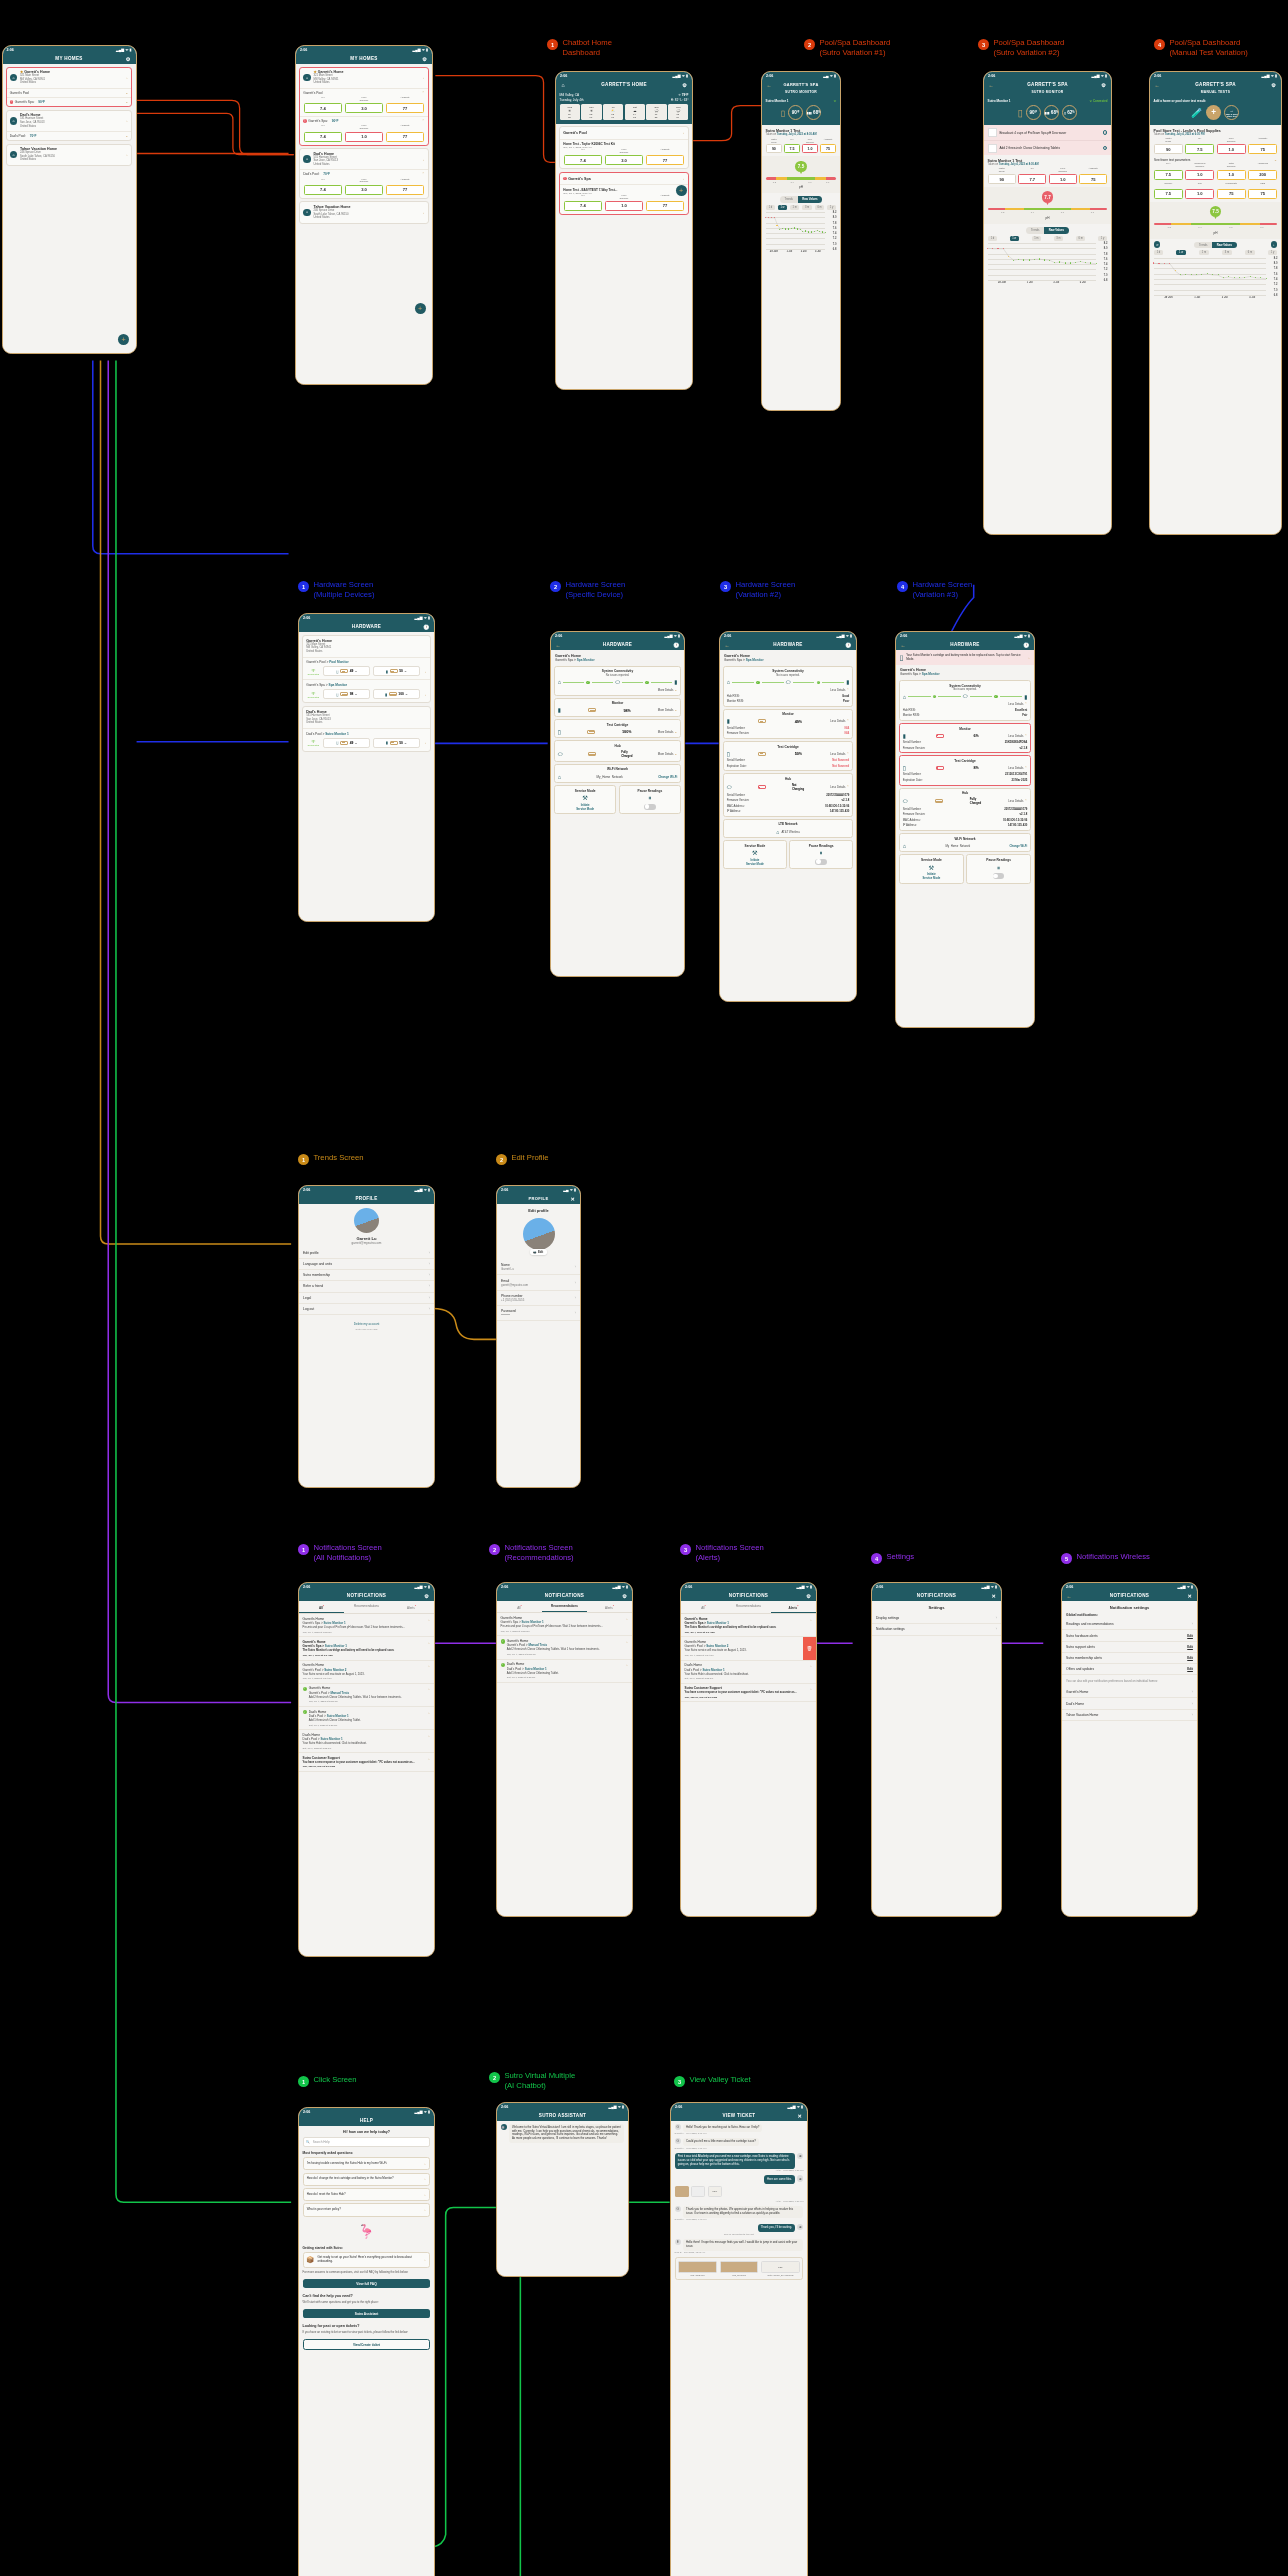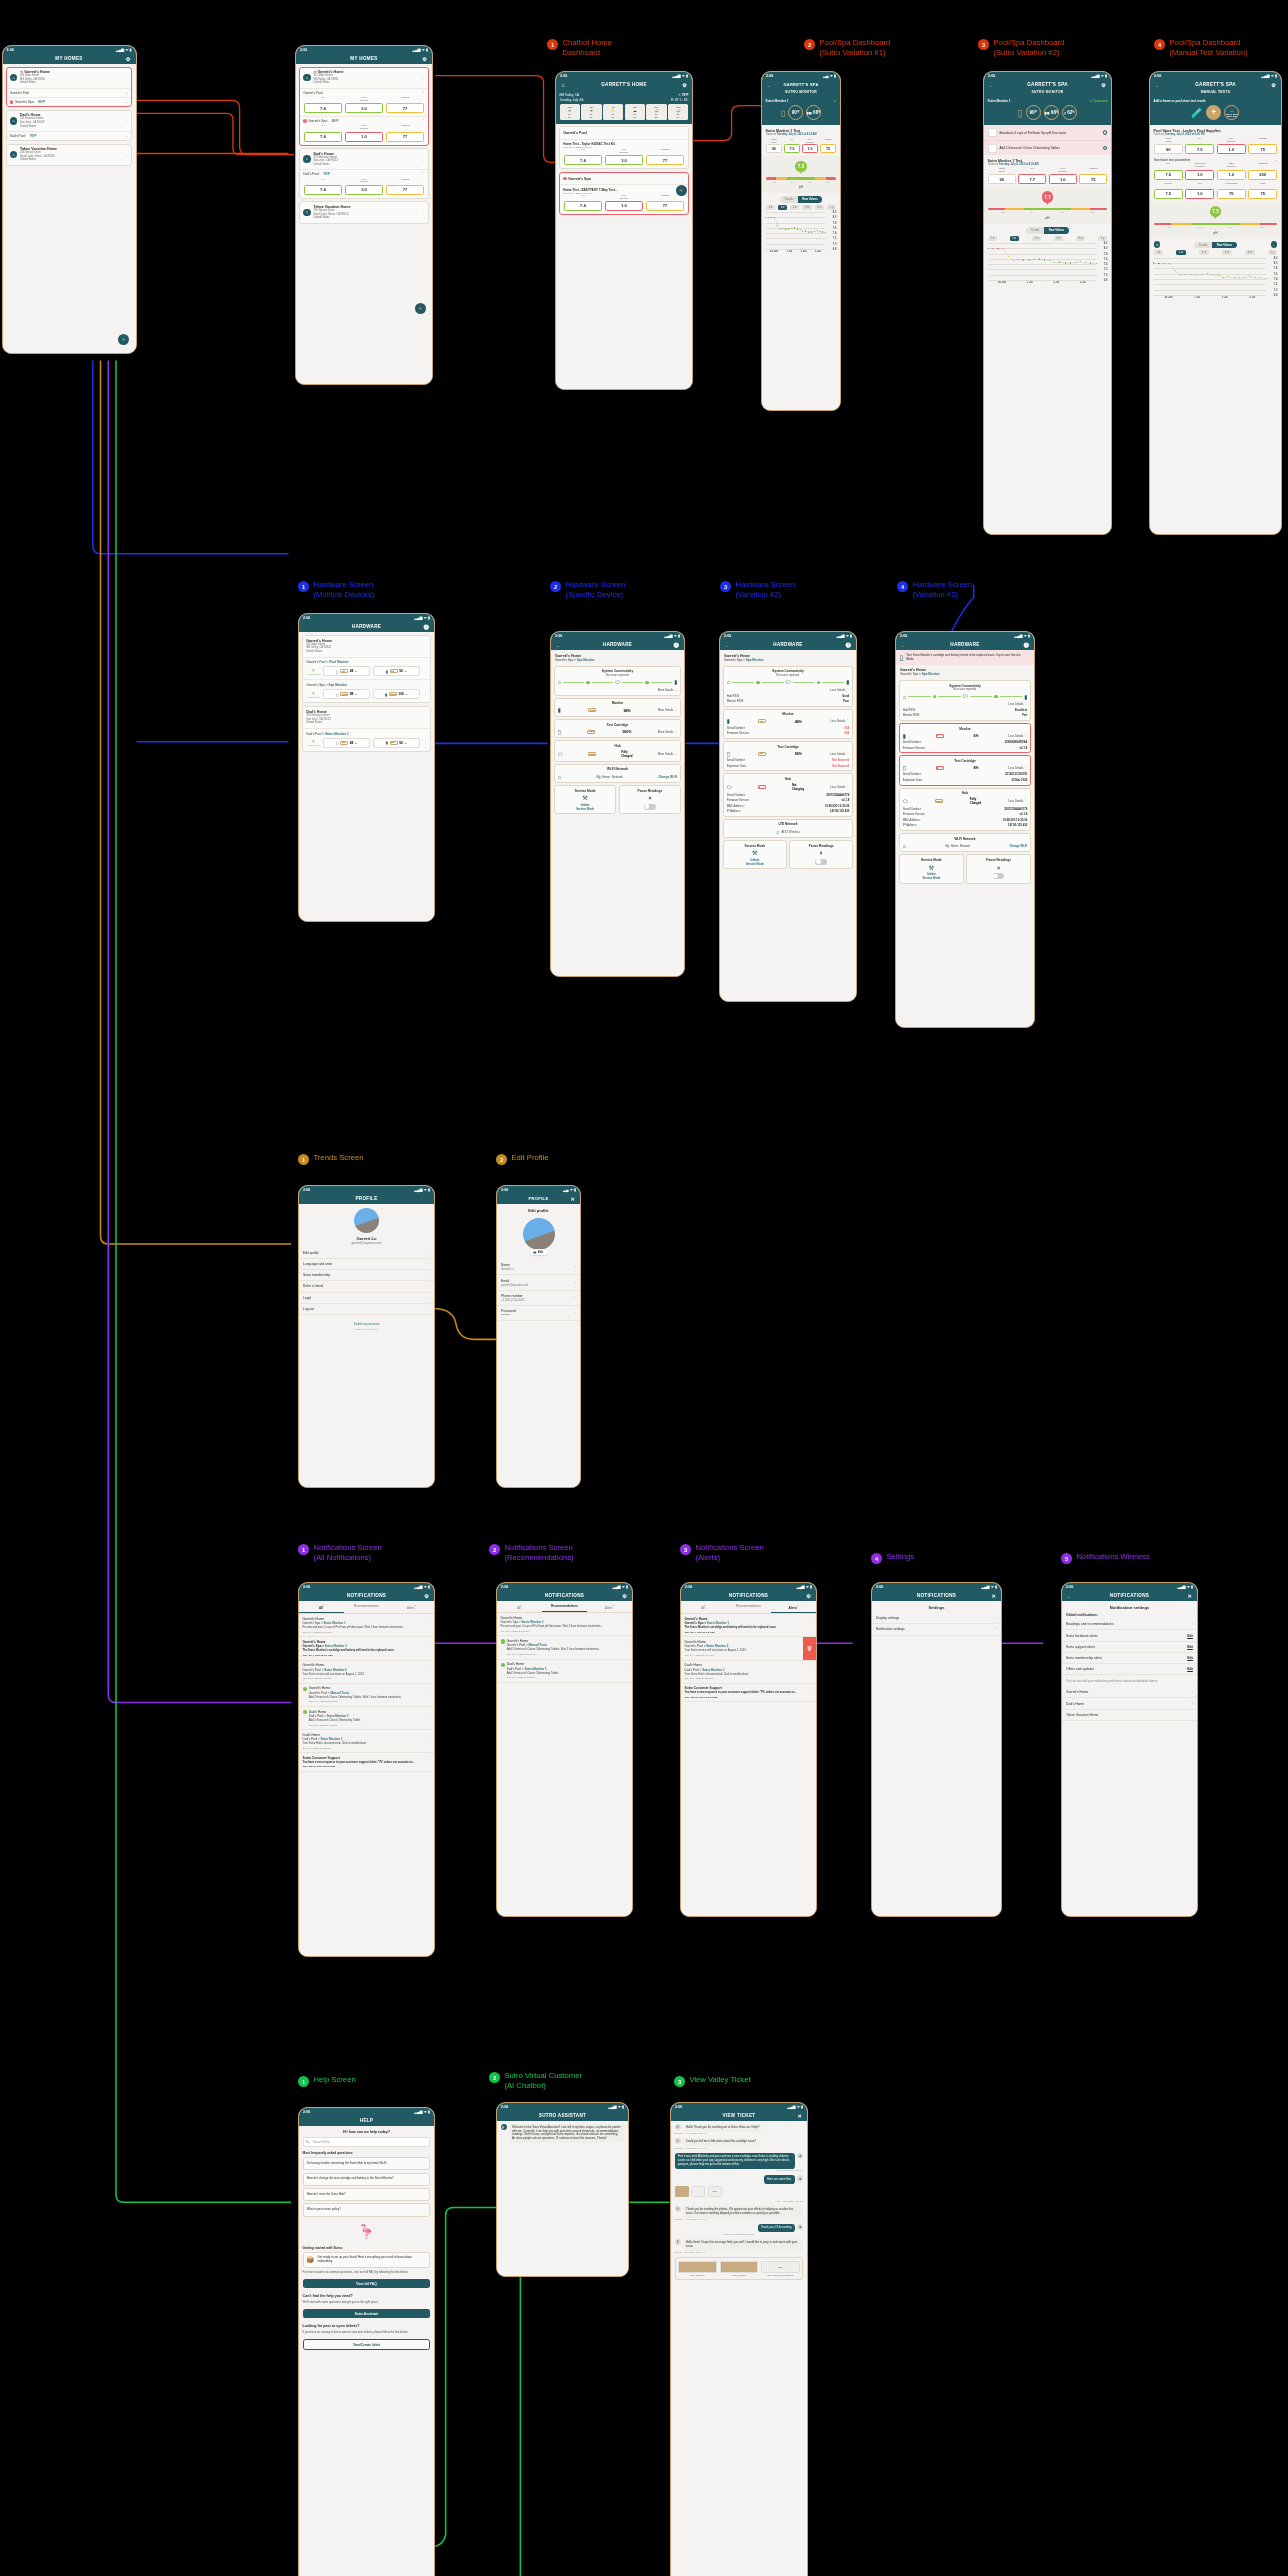--- a/index.html
+++ b/index.html
@@ -288,25 +288,25 @@
     <div class="sec-num" style="background:#8f2ee8">4</div>
     <div class="sec-txt" style="color:#8f2ee8">Settings</div>
   </div>
   <div class="sec-label" style="left:1061px;top:1552px;">
     <div class="sec-num" style="background:#8f2ee8">5</div>
     <div class="sec-txt" style="color:#8f2ee8">Notifications Wireless</div>
   </div>
 
   <div class="sec-label" style="left:298px;top:2075px;">
     <div class="sec-num" style="background:#12c44a">1</div>
-    <div class="sec-txt" style="color:#12c44a">Help Screen</div>
+    <div class="sec-txt" style="color:#12c44a">Click Screen</div>
   </div>
   <div class="sec-label" style="left:489px;top:2071px;">
     <div class="sec-num" style="background:#12c44a">2</div>
-    <div class="sec-txt" style="color:#12c44a">Sutro Virtual Customer
+    <div class="sec-txt" style="color:#12c44a">Sutro Virtual Multiple
 (AI Chatbot)</div>
   </div>
   <div class="sec-label" style="left:674px;top:2075px;">
     <div class="sec-num" style="background:#12c44a">3</div>
     <div class="sec-txt" style="color:#12c44a">View Valley Ticket</div>
   </div>
 
   <div class="phone" style="left:1.5px;top:45px;width:135px;height:309px;">
     <div class="ph-status">
       <span>2:06</span>

